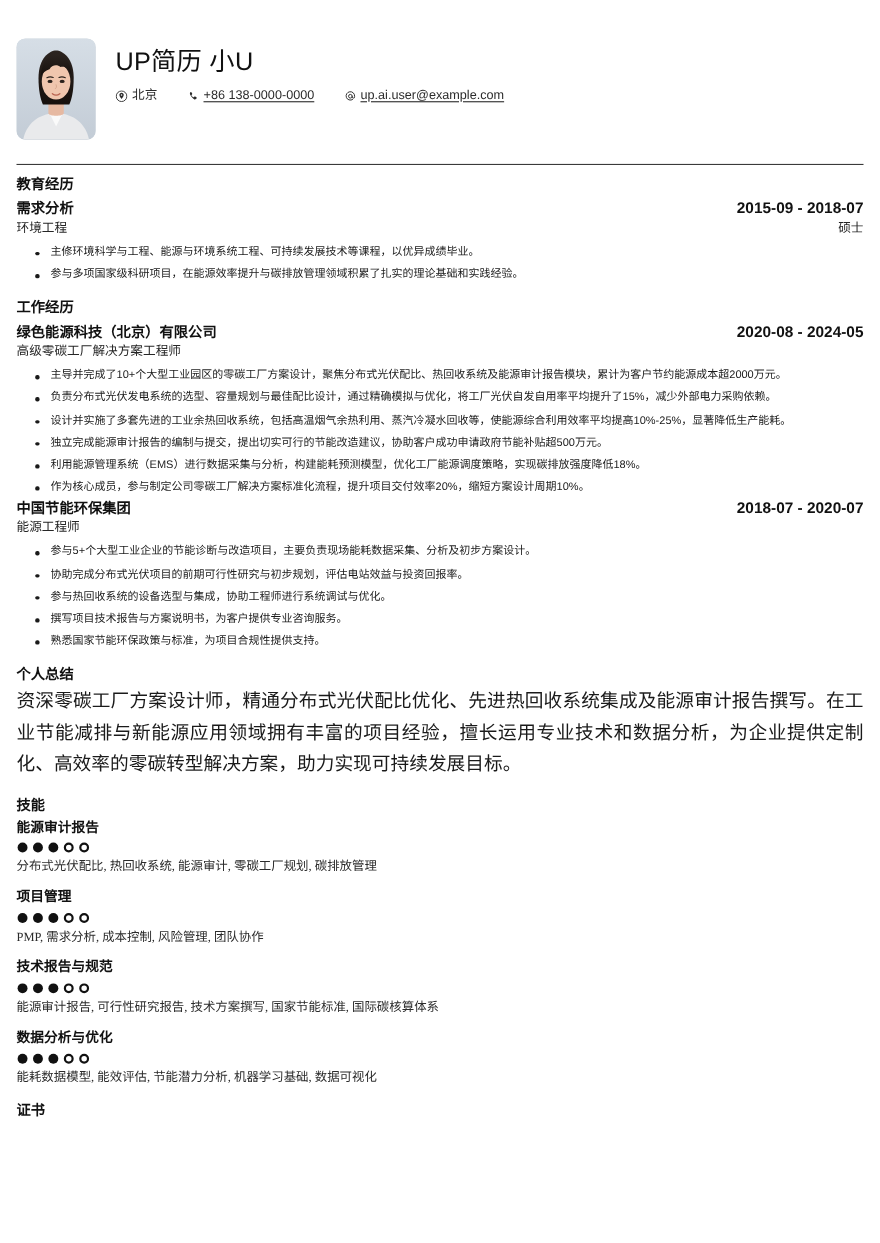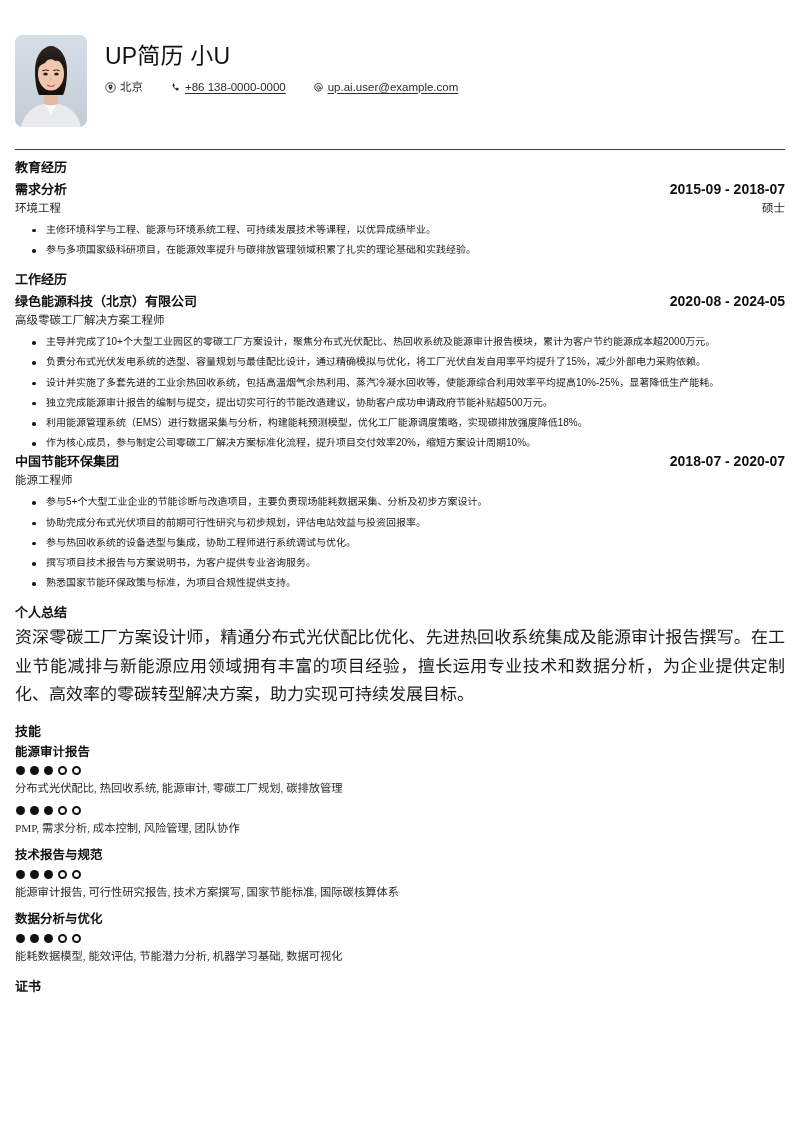--- a/index.html
+++ b/index.html
@@ -341,20 +341,21 @@
           <div class="dots">
             <span class="dot on"></span>
             <span class="dot on"></span>
             <span class="dot on"></span>
             <span class="dot off"></span>
             <span class="dot off"></span>
           </div>
           <div class="skill-tags">分布式光伏配比, 热回收系统, 能源审计, 零碳工厂规划, 碳排放管理</div>
         </div>
         <div class="skill-block">
+          <div class="skill-name">项目管理</div>
           <div class="dots">
             <span class="dot on"></span>
             <span class="dot on"></span>
             <span class="dot on"></span>
             <span class="dot off"></span>
             <span class="dot off"></span>
           </div>
           <div class="skill-tags">PMP, 需求分析, 成本控制, 风险管理, 团队协作</div>
         </div>
         <div class="skill-block">

